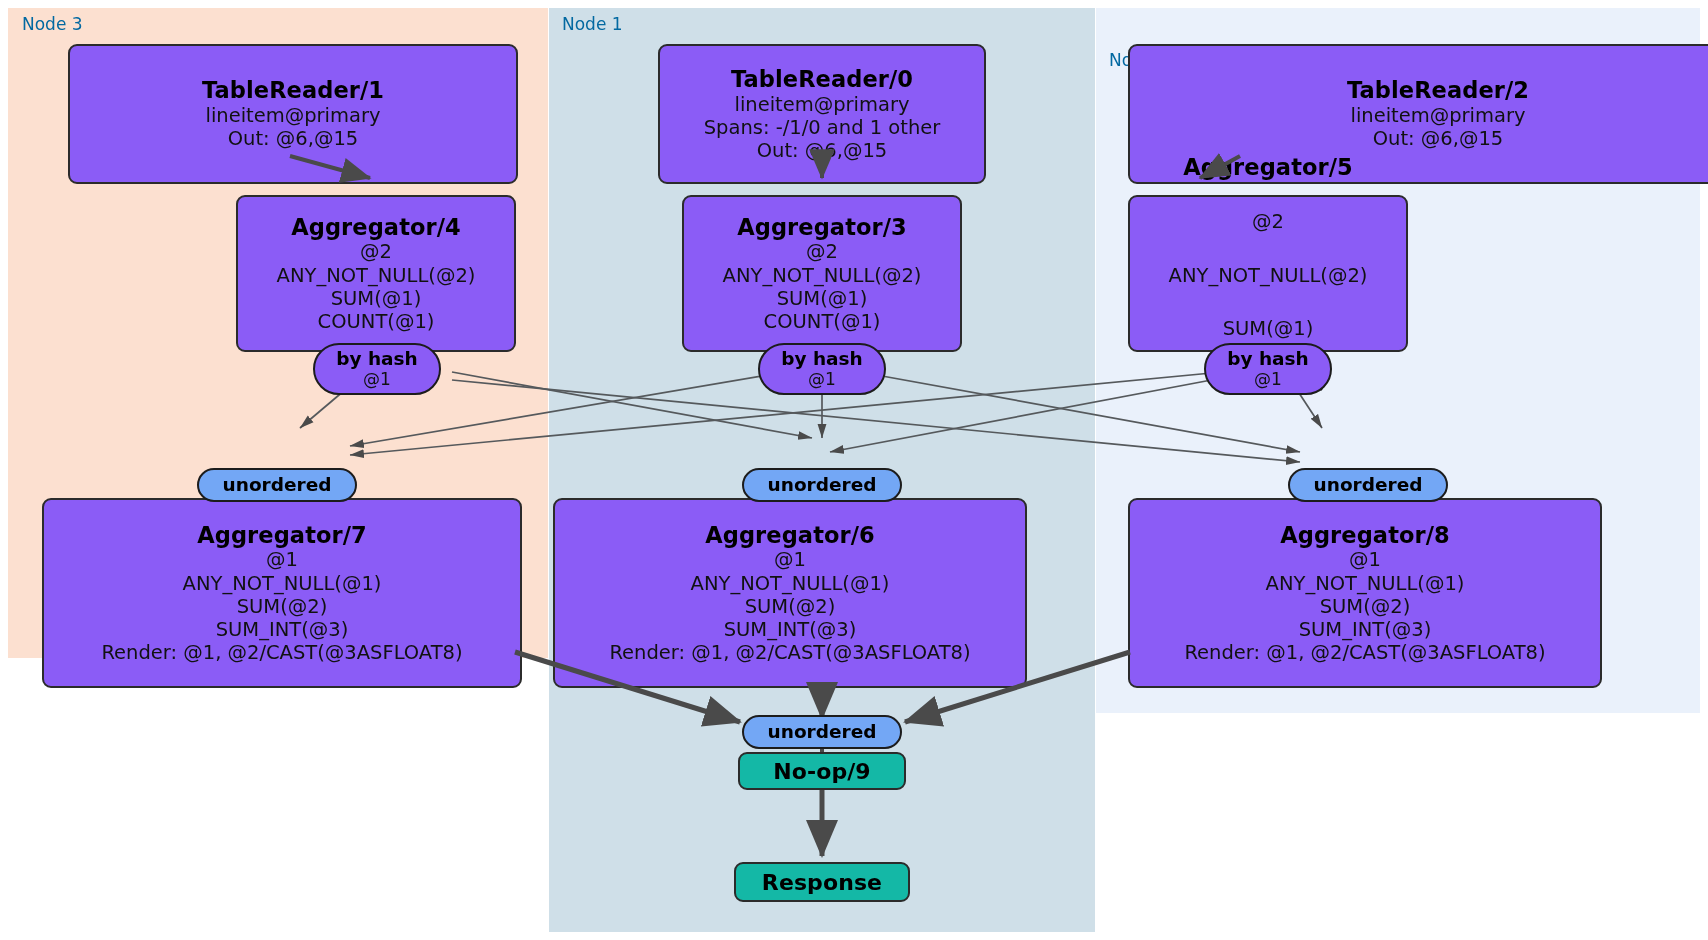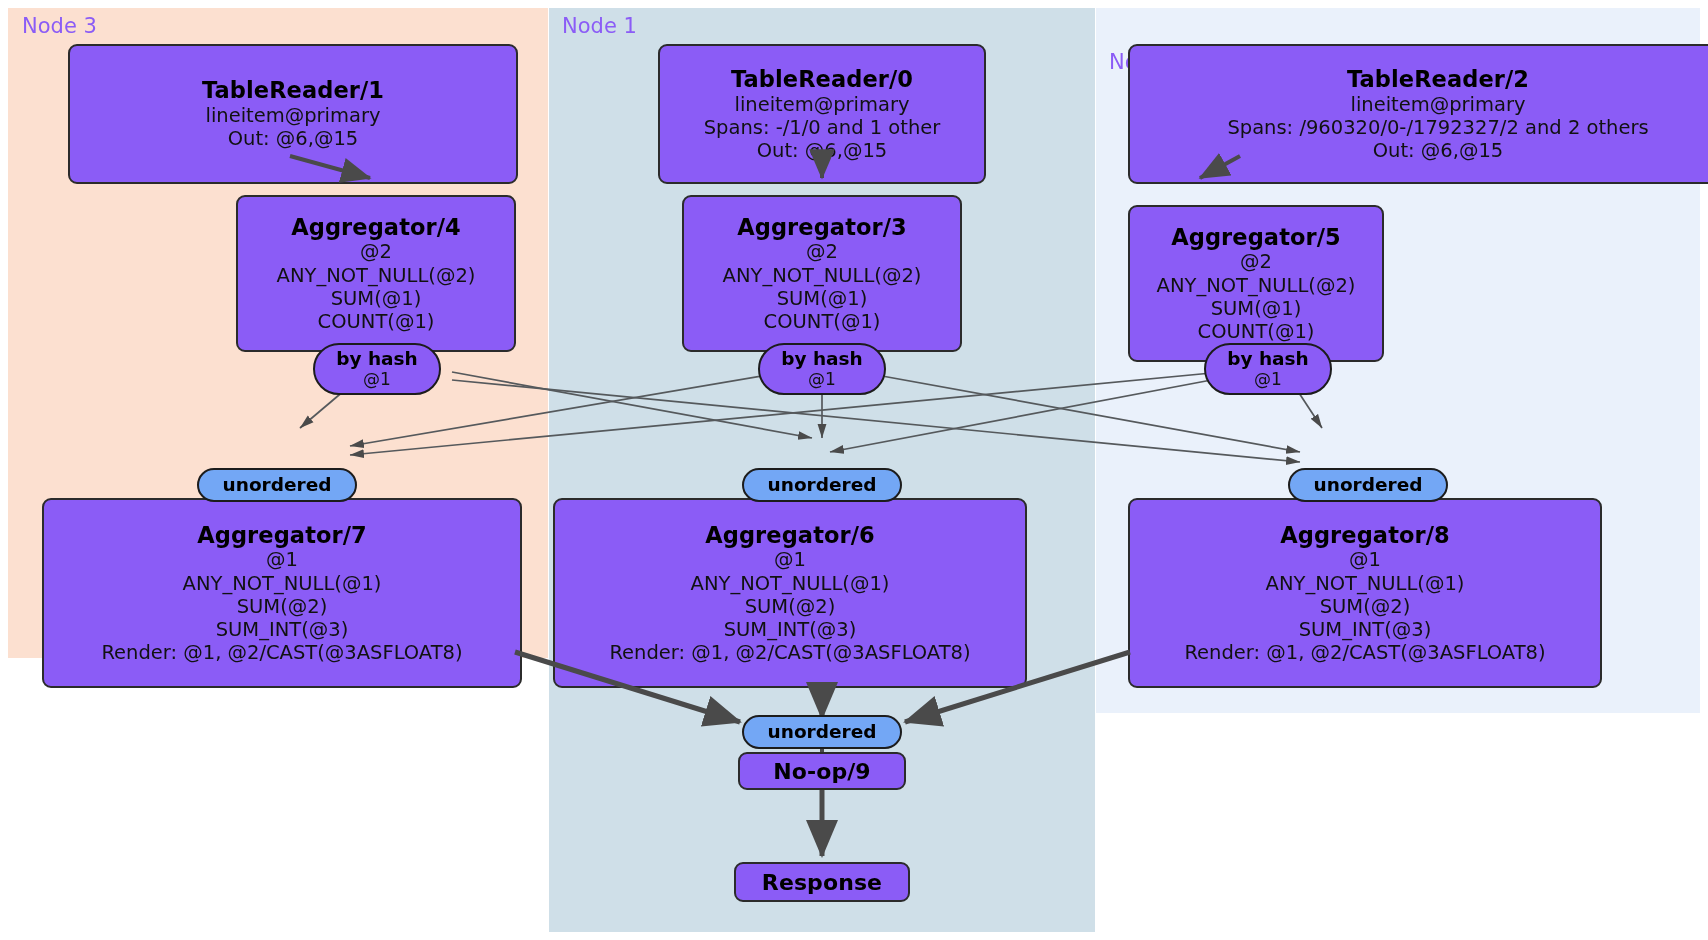--- a/index.html
+++ b/index.html
@@ -1,41 +1,41 @@
 <!DOCTYPE html>
 <html><head>
 <meta charset="utf-8">
 <style>
   html,body{margin:0;padding:0;background:#ffffff;}
   body{font-family:"DejaVu Sans","Liberation Sans",sans-serif;}
   #stage{position:relative;width:1708px;height:940px;overflow:hidden;background:#fff;}
 
   .node-region{position:absolute;box-sizing:border-box;}
-  .node-label{position:absolute;font-size:21px;color:#8b5cf6;white-space:nowrap;}
+  .node-label{position:absolute;font-size:17px;color:#0369a1;white-space:nowrap;}
 
   #region-node3{left:8px;top:8px;width:540px;height:650px;background:#fce0d0;}
   #region-node1{left:549px;top:8px;width:546px;height:924px;background:#cfdfe8;}
   #region-node2{left:1096px;top:8px;width:604px;height:705px;background:#eaf1fb;}
 
   .proc-box{position:absolute;box-sizing:border-box;background:#8b5cf6;
     border:2.2px solid #2b2b2b;border-radius:9px;
     display:flex;flex-direction:column;align-items:center;justify-content:center;
     text-align:center;line-height:1.19;}
   .proc-title{font-weight:bold;font-size:22.5px;color:#000;letter-spacing:.1px;}
   .proc-line{font-size:19.5px;color:#111;white-space:nowrap;}
 
   .pill{position:absolute;box-sizing:border-box;border:2.2px solid #1c1c1c;
     border-radius:999px;display:flex;flex-direction:column;
     align-items:center;justify-content:center;text-align:center;line-height:1.12;z-index:6;}
   .pill-hash{background:#8b5cf6;}
   .pill-unordered{background:#73a7f5;}
   .pill-title{font-weight:bold;font-size:18.5px;color:#000;white-space:nowrap;}
   .pill-sub{font-size:17px;color:#111;white-space:nowrap;}
 
-  .small-box{position:absolute;box-sizing:border-box;background:#8b5cf6;
+  .small-box{position:absolute;box-sizing:border-box;background:#14b8a6;
     border:2.2px solid #2b2b2b;border-radius:9px;
     display:flex;align-items:center;justify-content:center;z-index:5;}
   .small-box .proc-title{font-size:22px;}
 
   svg#edges{position:absolute;left:0;top:0;width:1708px;height:940px;
     pointer-events:none;z-index:2;}
 </style>
 </head>
 <body>
 
@@ -93,41 +93,40 @@
   <div class="proc-box" style="left:658px;top:44px;width:328px;height:140px;">
     <div class="proc-title">TableReader/0</div>
     <div class="proc-line">lineitem@primary</div>
     <div class="proc-line">Spans: -/1/0 and 1 other</div>
     <div class="proc-line">Out: @6,@15</div>
   </div>
 
   <div class="proc-box" style="left:1128px;top:44px;width:620px;height:140px;">
     <div class="proc-title">TableReader/2</div>
     <div class="proc-line">lineitem@primary</div>
-    <div class="proc-line">Spans: /960320/0-/1792327/2 and 2 others</div>
     <div class="proc-line">Out: @6,@15</div>
   </div>
 
   <div class="proc-box" style="left:236px;top:195px;width:280px;height:157px;">
     <div class="proc-title">Aggregator/4</div>
     <div class="proc-line">@2</div>
     <div class="proc-line">ANY_NOT_NULL(@2)</div>
     <div class="proc-line">SUM(@1)</div>
     <div class="proc-line">COUNT(@1)</div>
   </div>
 
   <div class="proc-box" style="left:682px;top:195px;width:280px;height:157px;">
     <div class="proc-title">Aggregator/3</div>
     <div class="proc-line">@2</div>
     <div class="proc-line">ANY_NOT_NULL(@2)</div>
     <div class="proc-line">SUM(@1)</div>
     <div class="proc-line">COUNT(@1)</div>
   </div>
 
-  <div class="proc-box" style="left:1128px;top:205px;width:256px;height:157px;">
+  <div class="proc-box" style="left:1128px;top:195px;width:280px;height:157px;gap:30px;">
     <div class="proc-title">Aggregator/5</div>
     <div class="proc-line">@2</div>
     <div class="proc-line">ANY_NOT_NULL(@2)</div>
     <div class="proc-line">SUM(@1)</div>
     <div class="proc-line">COUNT(@1)</div>
   </div>
 
   <div class="pill pill-hash" style="left:313px;top:343px;width:128px;height:52px;">
     <div class="pill-title">by hash</div>
     <div class="pill-sub">@1</div>

